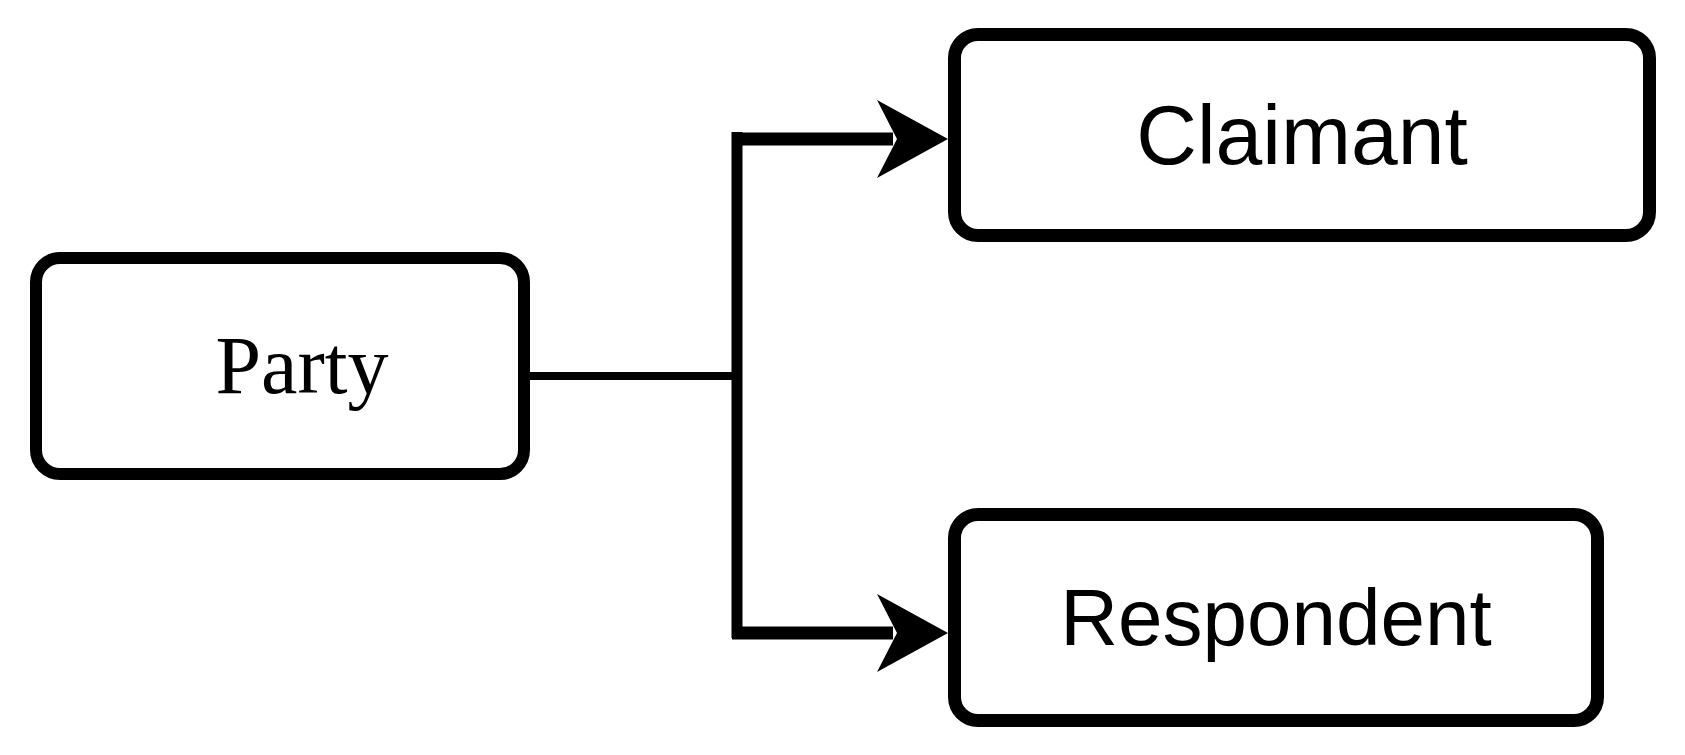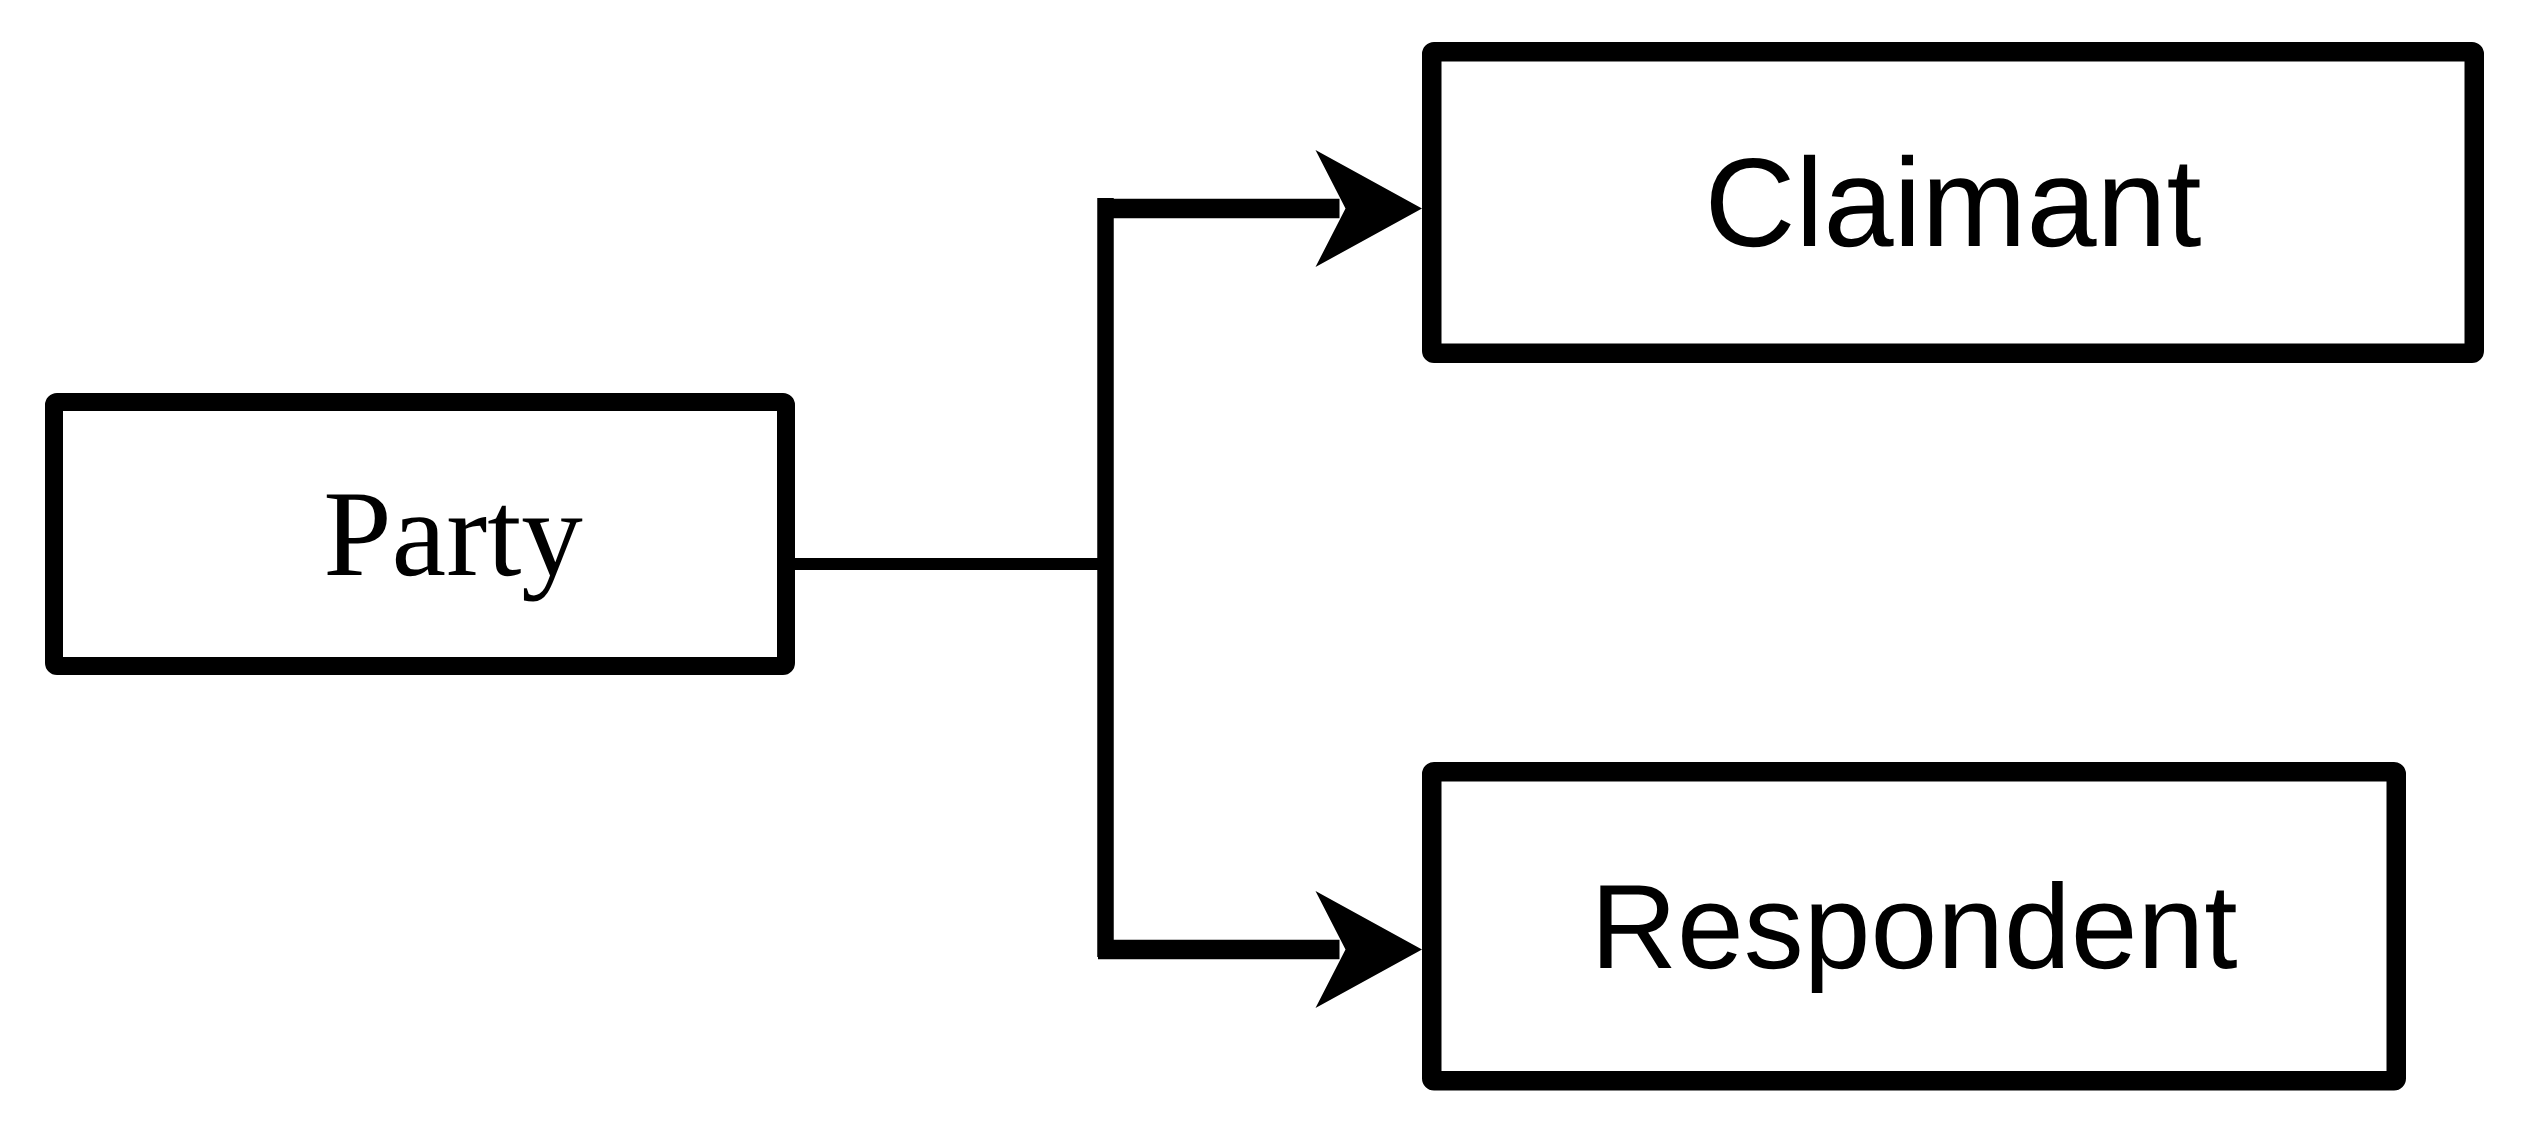--- a/index.html
+++ b/index.html
@@ -20,33 +20,33 @@
     left: 0;
     top: 0;
     width: 1685px;
     height: 755px;
   }
   .node {
     position: absolute;
     box-sizing: border-box;
     background: #ffffff;
     border: 13px solid #000000;
-    border-radius: 8px;
+    border-radius: 30px;
     display: flex;
     align-items: center;
     justify-content: center;
     color: #000000;
     text-align: center;
     line-height: 1;
   }
   .node-party {
     left: 30px;
-    top: 262px;
+    top: 252px;
     width: 500px;
-    height: 188px;
+    height: 228px;
     border-width: 12px;
     font-family: "Liberation Serif", serif;
     font-size: 82px;
     padding-left: 44px;
   }
   .node-claimant {
     left: 948px;
     top: 28px;
     width: 708px;
     height: 214px;

